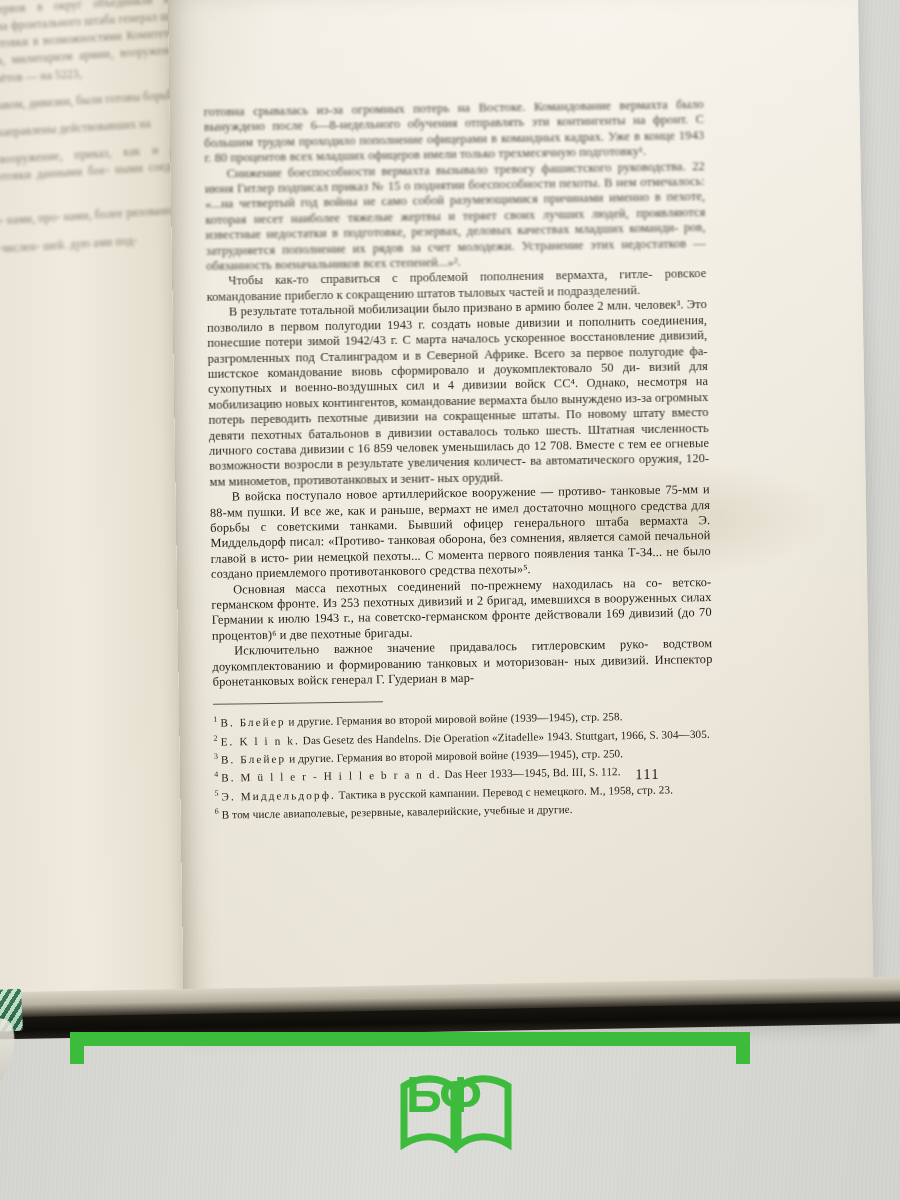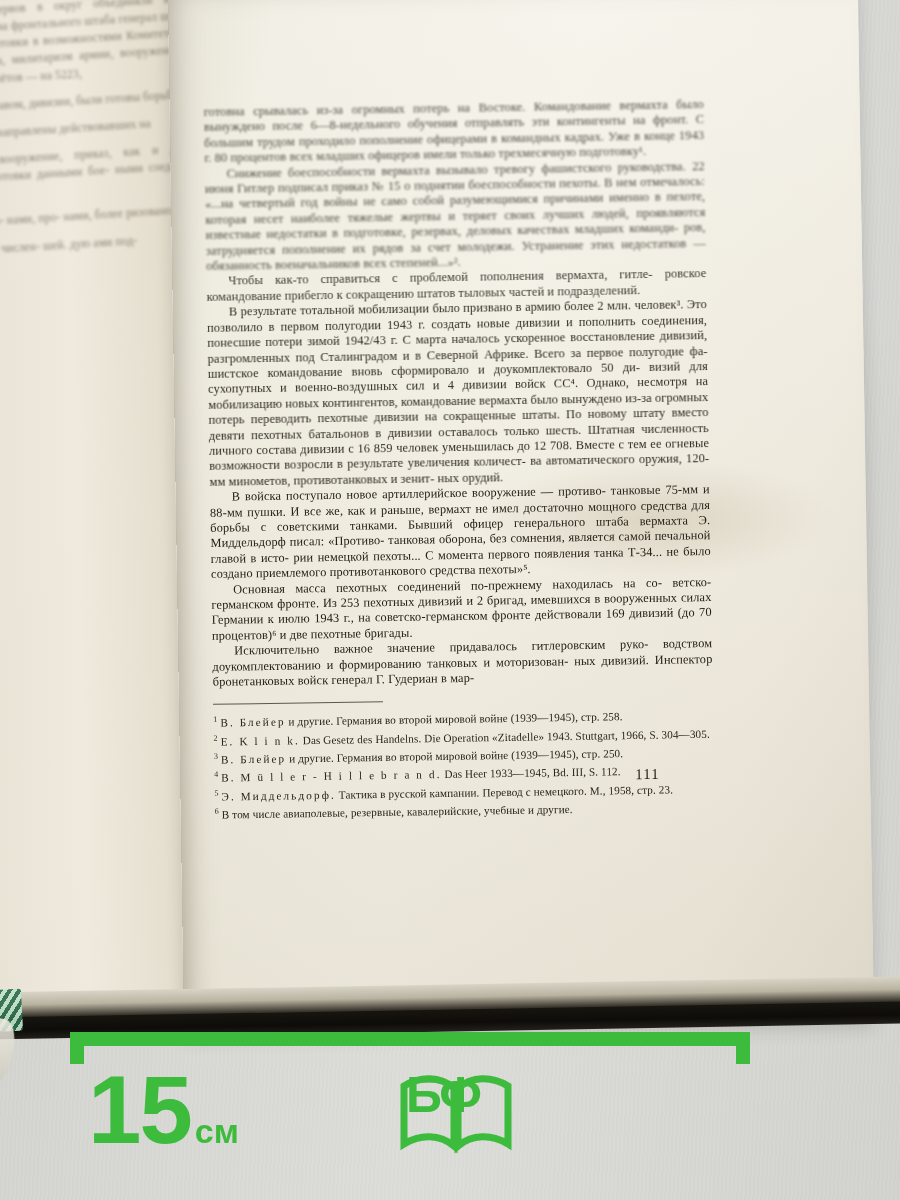--- a/index.html
+++ b/index.html
@@ -350,23 +350,20 @@
     <div class="headband"></div>
     <div class="ribbon"></div>
   </div>
 
   <div class="scalebar">
     <div class="bar"></div>
     <div class="tick-l"></div>
     <div class="tick-r"></div>
   </div>
 
-  <div class="measure">
-    <span class="num">15</span><span class="unit">см</span>
-  </div>
 
   <div class="brand">
     <div class="logo">
       <svg width="112" height="86" viewBox="0 0 112 86">
         <path d="M4 18 C20 8, 40 8, 54 20 L54 78 C40 66, 20 66, 4 76 Z" fill="none" stroke="#3dbb3d" stroke-width="7"></path>
         <path d="M108 18 C92 8, 72 8, 58 20 L58 78 C72 66, 92 66, 108 76 Z" fill="none" stroke="#3dbb3d" stroke-width="7"></path>
       </svg>
       <span class="bf">БФ</span>
     </div>
   </div>

